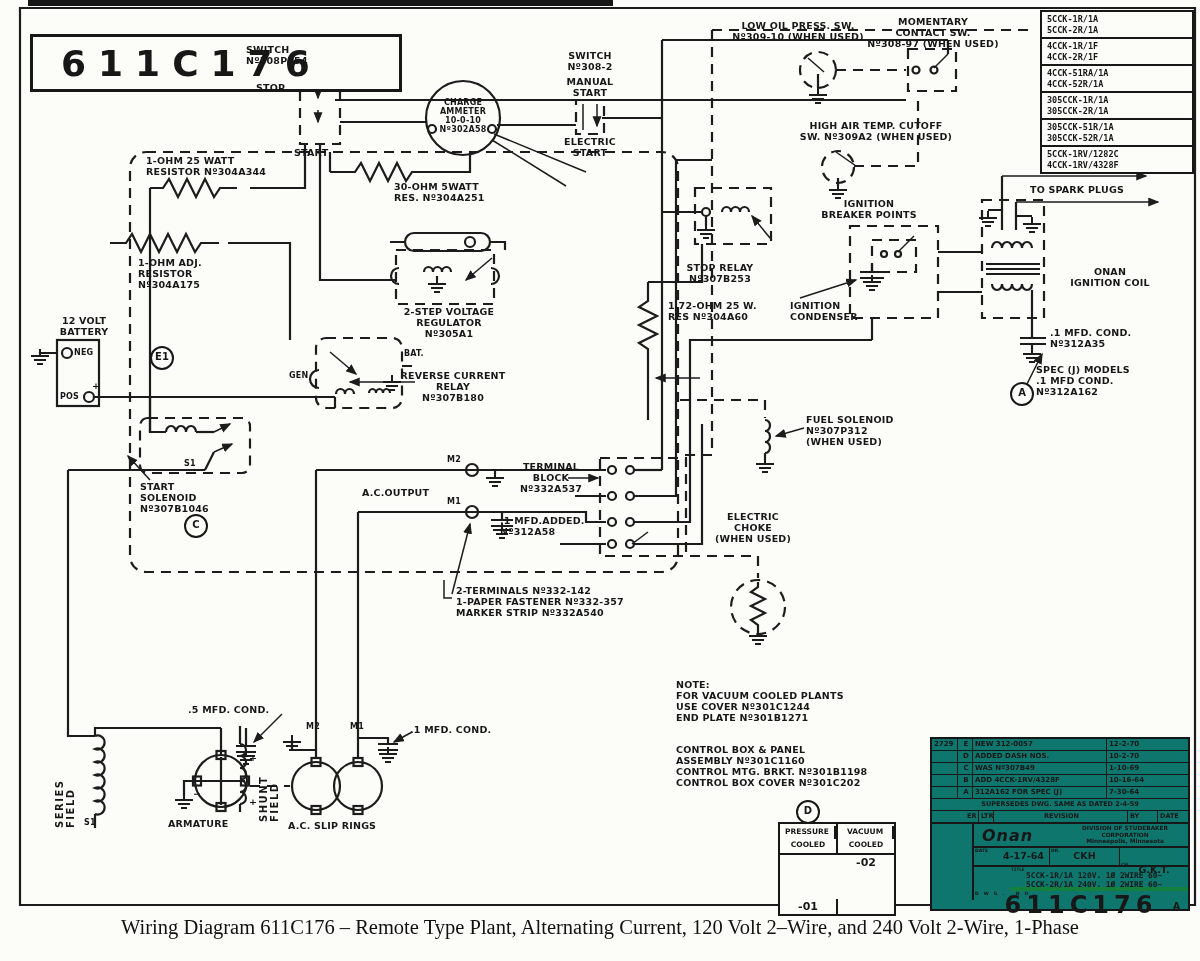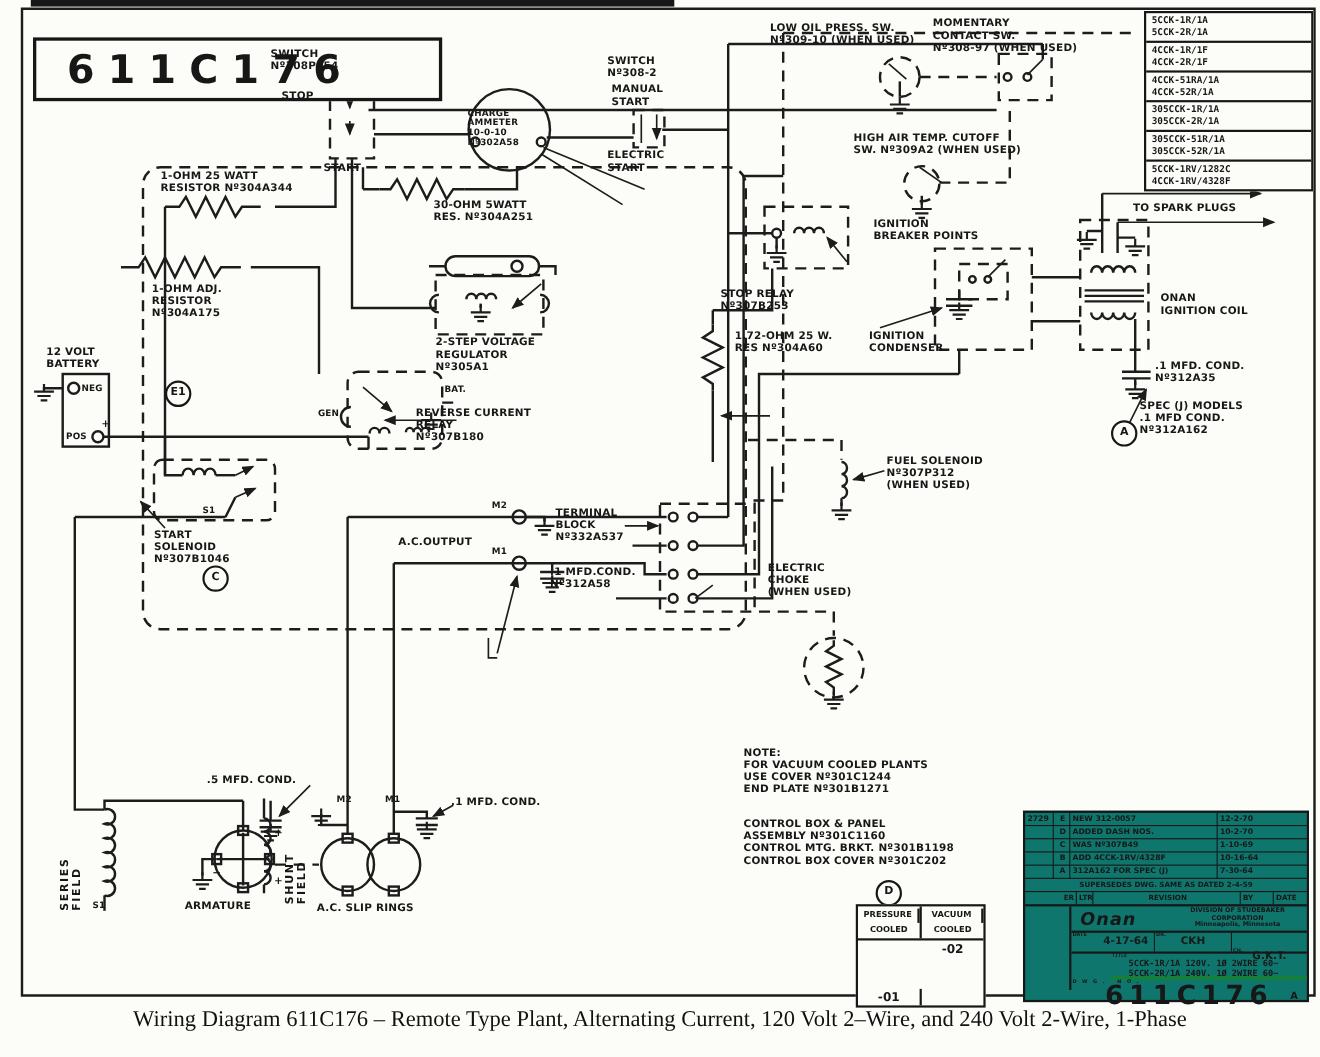--- a/index.html
+++ b/index.html
@@ -5,21 +5,21 @@
   html,body{margin:0;padding:0;background:#ffffff;}
   .sheet{position:relative;width:1200px;height:961px;background:#fcfcf9;overflow:hidden;
          font-family:"DejaVu Sans",sans-serif;color:#171717;}
   svg.wires{position:absolute;left:0;top:0;}
   .s path,.s circle,.s rect,.s line{stroke:#1c1c1c;stroke-width:2.2;fill:none;}
   .t path,.t circle,.t line{stroke:#1c1c1c;stroke-width:1.5;fill:none;}
   .d path,.d circle,.d rect{stroke:#1c1c1c;stroke-width:2.2;fill:none;stroke-dasharray:10 7;}
   .n{fill:#fcfcf9;}
   .lb{position:absolute;font-weight:bold;font-size:9.5px;line-height:11px;letter-spacing:.2px;
       white-space:nowrap;color:#171717;}
-  .ctr{}
+  .ctr{text-align:center;}
   .tiny{font-size:8px;line-height:9px;}
   .vlb{position:absolute;font-weight:bold;font-size:10px;letter-spacing:1.5px;
        writing-mode:vertical-rl;transform:rotate(180deg);}
   .circ{position:absolute;width:20px;height:20px;border:2px solid #171717;border-radius:50%;
         font-size:10px;font-weight:bold;line-height:17px;text-align:center;background:#fcfcf9;}
   .docbox{position:absolute;left:30px;top:34px;width:372px;height:58px;border:3px solid #171717;
           font-weight:bold;font-size:36px;line-height:54px;letter-spacing:12px;padding-left:28px;
           background:#fcfcf9;box-sizing:border-box;}
   .scanline{position:absolute;left:28px;top:0;width:585px;height:6px;background:#171717;}
   .models{position:absolute;left:1040px;top:10px;width:150px;border:2.5px solid #171717;background:#fcfcf9;}
@@ -416,32 +416,37 @@
       <div>SOLENOID</div>
       <div>Nº307B1046</div>
     </div>
   <div class="lb ctr" style="left:505px;top:461px;width:92px">
       <div>TERMINAL</div>
       <div>BLOCK</div>
       <div>Nº332A537</div>
     </div>
   <div class="lb" style="left:362px;top:487px">A.C.OUTPUT</div>
   <div class="lb" style="left:500px;top:515px">
-      <div>.1 MFD.COND.</div>
+      <div>.1 MFD.ADDED.</div>
       <div>Nº312A58</div>
     </div>
   <div class="lb" style="left:806px;top:414px">
       <div>FUEL SOLENOID</div>
       <div>Nº307P312</div>
       <div>(WHEN USED)</div>
     </div>
   <div class="lb ctr" style="left:698px;top:511px;width:110px">
       <div>ELECTRIC</div>
       <div>CHOKE</div>
       <div>(WHEN USED)</div>
+    </div>
+  <div class="lb" style="left:456px;top:585px">
+      <div>2-TERMINALS Nº332-142</div>
+      <div>1-PAPER FASTENER Nº332-357</div>
+      <div>MARKER STRIP Nº332A540</div>
     </div>
   <div class="lb" style="left:676px;top:679px">
       <div>NOTE:</div>
       <div>FOR VACUUM COOLED PLANTS</div>
       <div>USE COVER Nº301C1244</div>
       <div>END PLATE Nº301B1271</div>
     </div>
   <div class="lb" style="left:676px;top:744px">
       <div>CONTROL BOX &amp; PANEL</div>
       <div>ASSEMBLY Nº301C1160</div>

